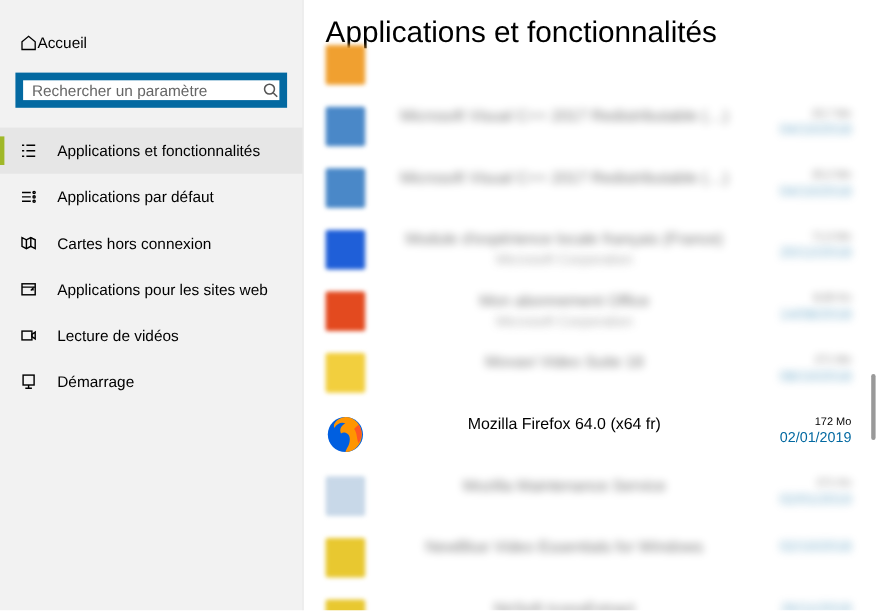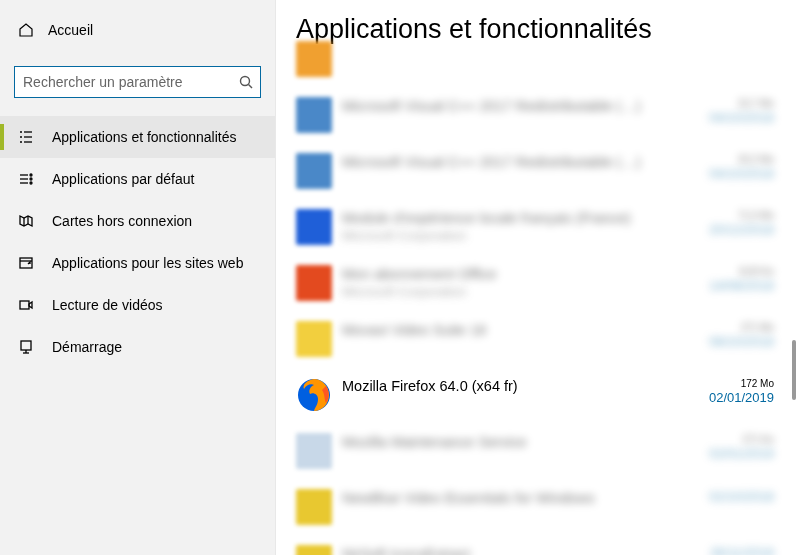--- a/index.html
+++ b/index.html
@@ -15,34 +15,34 @@
   }
   .sidebar {
     width: 276px;
     background: #f2f2f2;
     padding: 22px 0 0 0;
     flex-shrink: 0;
     border-right: 1px solid #e8e8e8;
   }
   .home-row {
     display: flex;
-    gap: 14px;
+    align-items: center;
     padding: 0 0 0 18px;
     height: 34px;
     cursor: pointer;
   }
   .home-row .icon { width: 16px; height: 16px; display:flex; align-items:center; justify-content:center;}
   .search-wrap {
     margin: 10px 14px 18px 14px;
     position: relative;
   }
   .search-input {
     width: 100%;
     height: 32px;
-    border: 1px solid #0369a1;
+    border: 7px solid #0369a1;
     background: #fff;
     padding: 0 30px 0 8px;
     font-size: 14px;
     outline: none;
   }
   .search-input::placeholder { color: #666; font-style: normal; }
   .search-icon {
     position: absolute;
     right: 8px;
     top: 50%;
@@ -101,20 +101,21 @@
   }
   .app-icon {
     width: 36px; height: 36px;
     flex-shrink: 0;
     border-radius: 2px;
   }
   .app-text {
     flex: 1;
     display: flex;
     flex-direction: column;
+    align-items: center;
   }
   .app-name { font-size: 14.5px; color:#000; line-height:1.3; }
   .app-publisher { font-size: 13px; color: #666; line-height:1.3; }
   .app-meta {
     text-align: right;
     display: flex;
     flex-direction: column;
     min-width: 80px;
   }
   .app-size { font-size: 10px; color:#000; line-height:1.3;}

